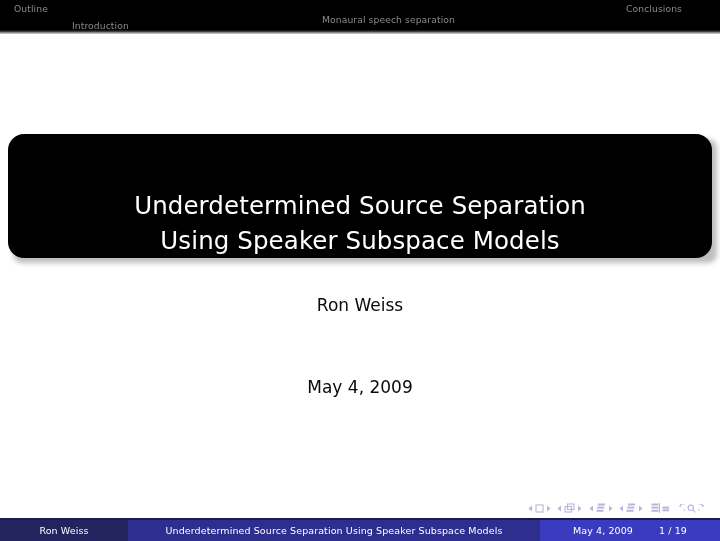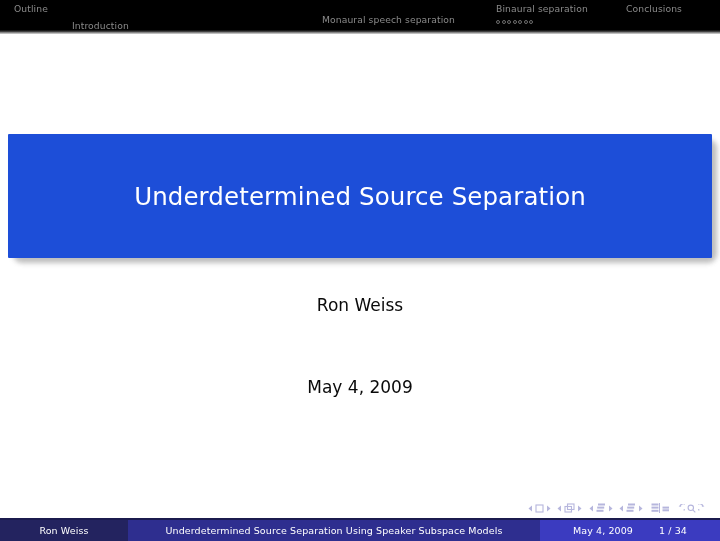--- a/index.html
+++ b/index.html
@@ -87,27 +87,27 @@
     border-radius: 9px;
     background: #a8a8a8;
     filter: blur(2.5px);
     opacity: 0.75;
   }
   .titlebox {
     position: absolute;
     left: 0; top: 0;
     width: 704px;
     height: 124px;
-    border-radius: 1px;
-    background: #1d4ed8;
+    border-radius: 16px;
+    background: #000000;
     box-sizing: border-box;
     display: flex;
     flex-direction: column;
     align-items: center;
-    justify-content: center;
+    justify-content: flex-end;
   }
   .title-line {
     color: #ffffff;
     font-size: 24.5px;
     line-height: 35px;
     text-align: center;
     font-weight: 400;
     letter-spacing: 0.1px;
   }
   .subtitle-line {
@@ -211,44 +211,33 @@
         <div class="nav-dots">
           <span class="nav-dot"></span>
           <span class="nav-dot"></span>
           <span class="nav-dot"></span>
           <span class="nav-dot"></span>
           <span class="nav-dot"></span>
           <span class="nav-dot"></span>
           <span class="nav-dot"></span>
         </div>
       </div>
-      <div class="nav-section" style="position: absolute; left: 496px; top: 0px;">
-        <div class="nav-label">Binaural separation</div>
-        <div class="nav-dots">
-          <span class="nav-dot"></span>
-          <span class="nav-dot"></span>
-          <span class="nav-dot"></span>
-          <span class="nav-dot"></span>
-          <span class="nav-dot"></span>
-          <span class="nav-dot"></span>
-          <span class="nav-dot"></span>
-        </div>
-      </div>
       <div class="nav-section" style="position: absolute; left: 626px; top: 0px; justify-content: flex-end;">
         <div class="nav-label">Conclusions</div>
         <div class="nav-dots"></div>
       </div>
     </div>
 </div>
 <div class="headline-rule"></div>
 
 <div class="titlebox-wrap">
   <div class="titlebox-shadow"></div>
   <div class="titlebox">
     <div class="title-line">Underdetermined Source Separation</div>
+    <div class="title-line">Using Speaker Subspace Models</div>
   </div>
 </div>
 
 <div class="author">Ron Weiss</div>
 <div class="date">May 4, 2009</div>
 
 <div class="navsyms">
 
   <div class="navgroup">
     <span>
@@ -369,16 +358,16 @@
 
 <div class="foot-rule"></div>
 <div class="footline">
   <div class="foot-seg foot-author">Ron Weiss</div>
   <div class="foot-seg foot-title">Underdetermined Source Separation Using Speaker Subspace Models</div>
   <div class="foot-seg foot-date">
     <span>May 4, 2009</span>
     <span>
       <span>1</span>
       <span>/</span>
-      <span>34</span>
+      <span>19</span>
     </span>
   </div>
 </div>
 
 </body></html>

